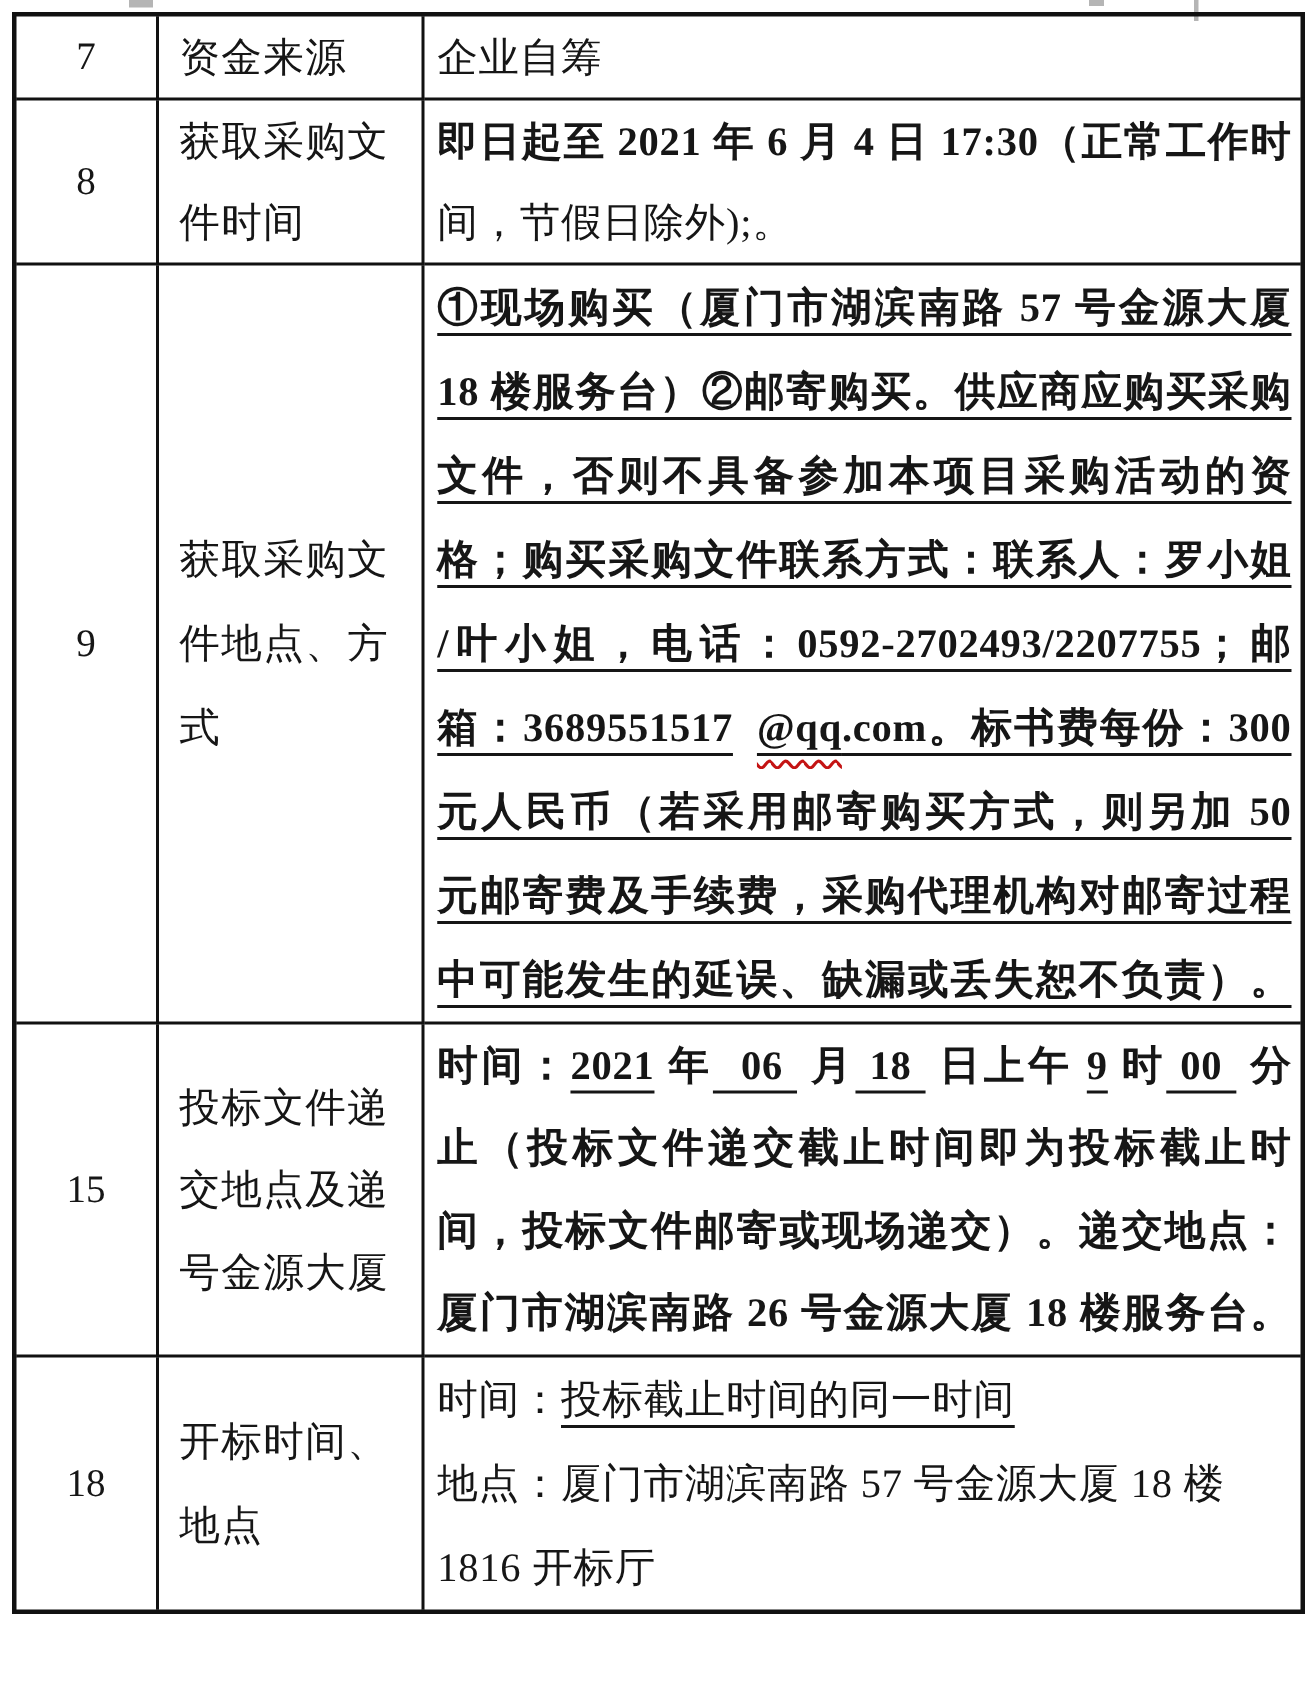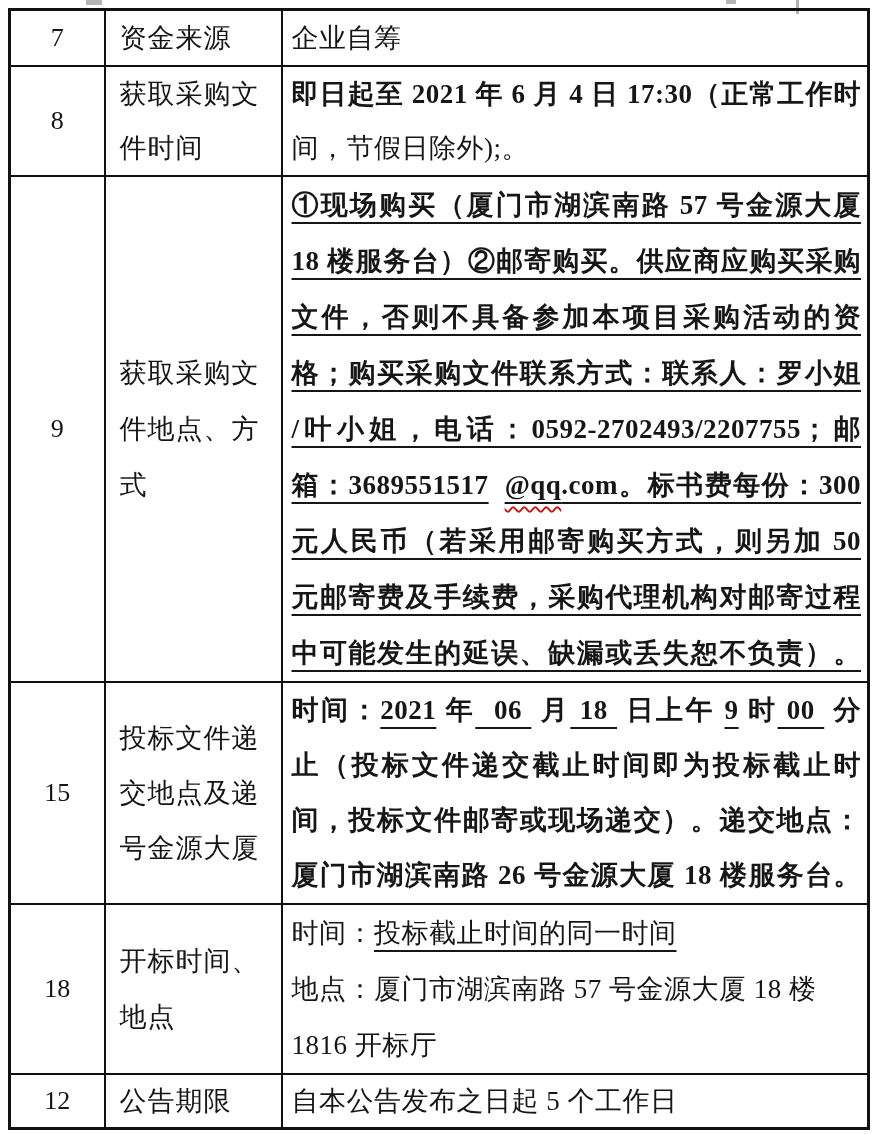--- a/index.html
+++ b/index.html
@@ -136,24 +136,15 @@
           <td class="label">
             <div class="lline">开标时间、</div>
             <div class="lline">地点</div>
           </td>
           <td class="content">
             <div class="cline"><span class="seg">时间：</span><span class="useg">投标截止时间的同一时间</span></div>
             <div class="cline"><span class="seg">地点：厦门市湖滨南路 57 号金源大厦 18 楼</span></div>
             <div class="cline"><span class="seg">1816 开标厅</span></div>
           </td>
         </tr>
-        <tr class="r5">
-          <td class="no">12</td>
-          <td class="label">
-            <div class="lline">公告期限</div>
-          </td>
-          <td class="content">
-            <div class="cline"><span class="seg">自本公告发布之日起 5 个工作日</span></div>
-          </td>
-        </tr>
       </tbody>
   </table>
 </div>
 
 </body></html>

